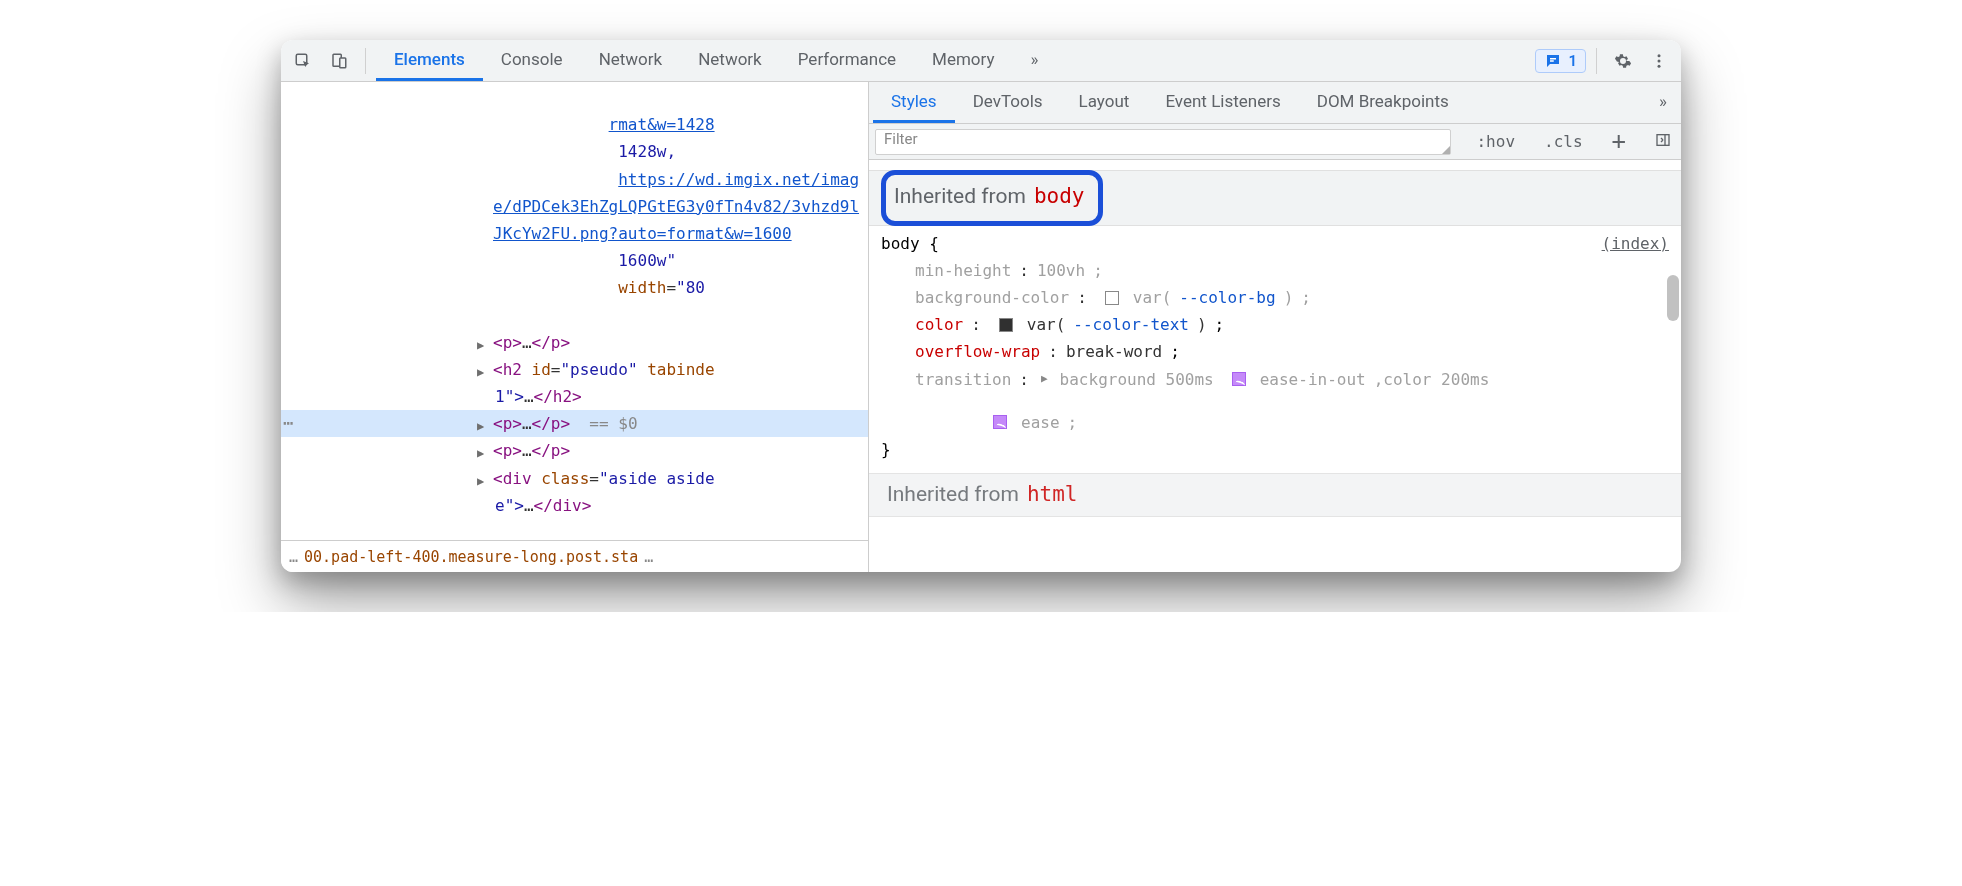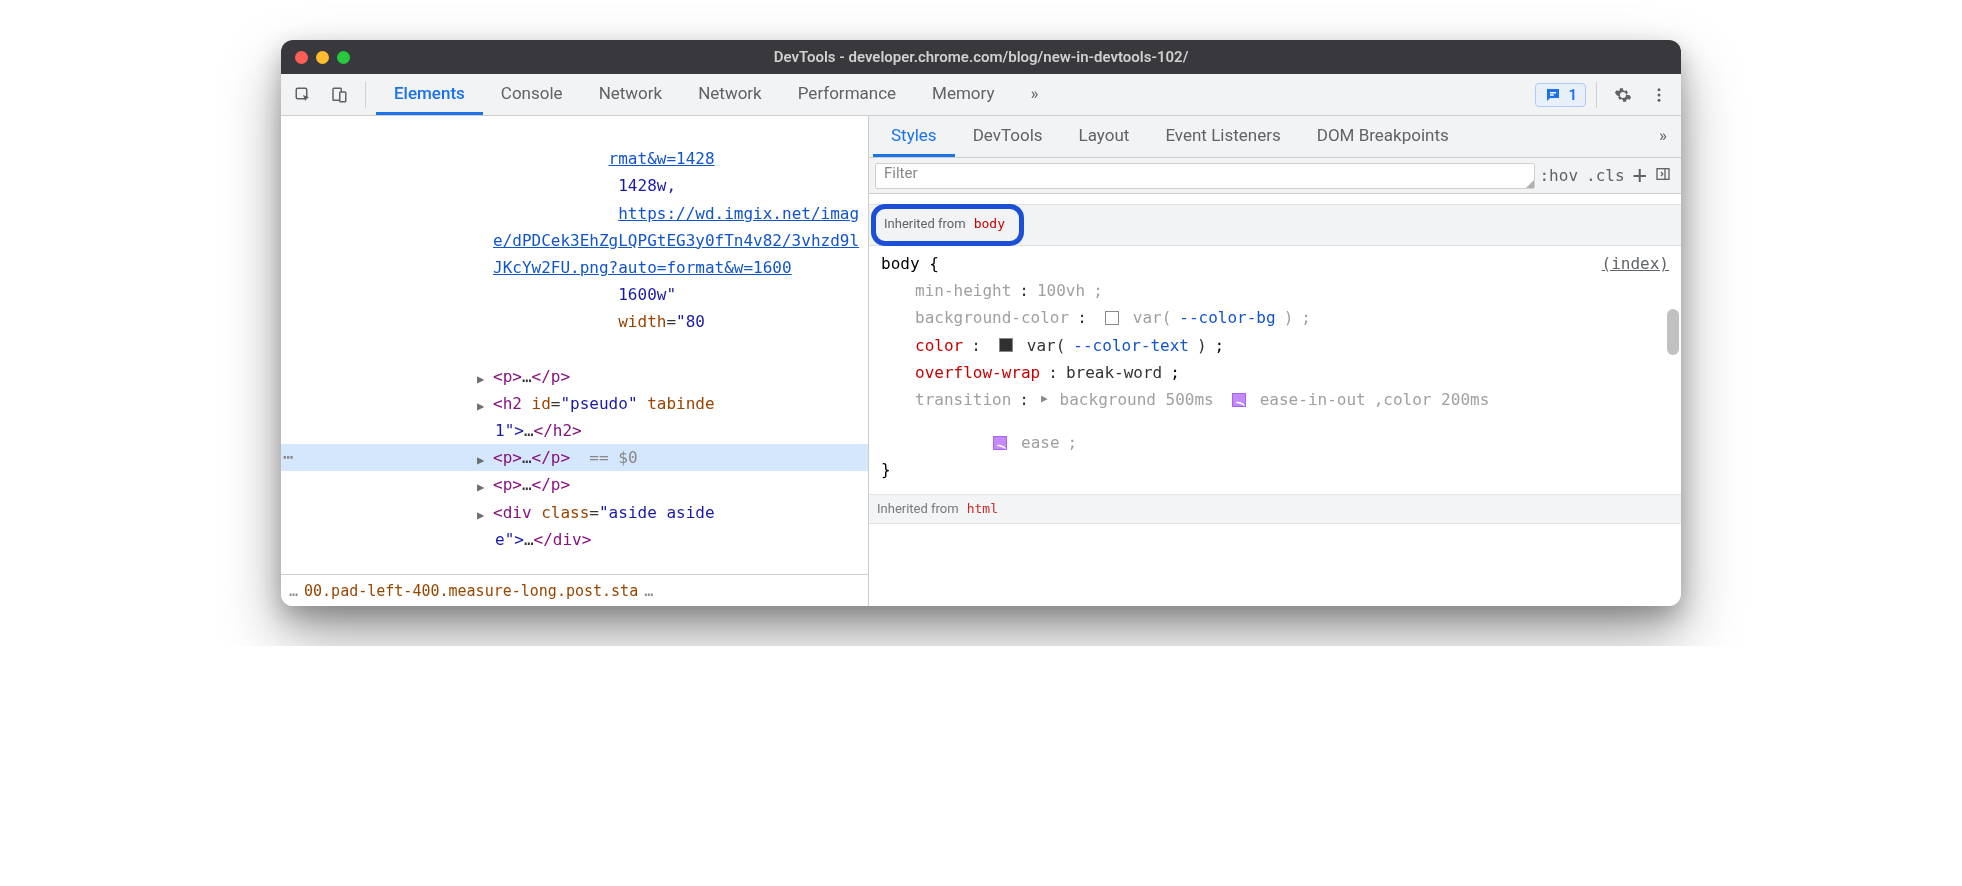--- a/index.html
+++ b/index.html
@@ -113,36 +113,36 @@
     display:flex;align-items:center;height:42px;background:var(--toolbar-bg);
     border-bottom:1px solid var(--border);padding:0 4px;gap:0;
   }
   .sub-tab {
     padding:0 18px;height:100%;display:flex;align-items:center;font-size:17px;
     color:#5f6368;cursor:pointer;border-bottom:3px solid transparent;
   }
   .sub-tab.active{color:#1a73e8;border-bottom-color:#1a73e8;}
   
   .filter-row {
-    display:flex;align-items:center;height:36px;gap:0;padding:0 6px;
+    display:flex;align-items:center;height:36px;gap:21px;padding:0 6px;
     background:var(--toolbar-bg);border-bottom:1px solid var(--border);
     font-family:var(--mono);font-size:16px;color:#5f6368;
   }
   .filter-input {
     flex:1;height:26px;border:1px solid #d0d0d0;background:#fff;border-radius:2px;
     padding:0 8px;font-family:var(--sans);font-size:15px;color:#333;position:relative;
   }
   .filter-input::after{content:"";position:absolute;right:0;bottom:0;width:0;height:0;
     border-left:8px solid transparent;border-bottom:8px solid #b0b0b0;}
   .filter-btn{cursor:pointer;padding:2px 4px;}
   
   .styles-body { flex:1; overflow:auto; font-family:var(--mono); font-size:16px; line-height:1.7; position:relative;}
   .inherit-bar {
     background:#f1f3f4;border-top:1px solid #e0e0e0;border-bottom:1px solid #e0e0e0;
-    padding:3px 8px;color:#5f6368;font-family:var(--sans);font-size:13px;
+    padding:3px 18px;color:#5f6368;font-family:var(--sans);font-size:21px;
     display:flex;align-items:center;gap:8px;
   }
   .inherit-bar .sel{font-family:var(--mono);color:#c80000;}
   .highlight-ring{
     border:5px solid #1b4fd8;border-radius:14px;padding:4px 14px 6px 8px;
     display:inline-flex;align-items:center;gap:8px;margin:-4px -6px;
     background:#f1f3f4;
   }
   .rule { padding:4px 12px 4px 12px; }
   .rule-head { display:flex; justify-content:space-between; align-items:flex-end;}
@@ -157,28 +157,20 @@
     border-top:2px solid #fff;border-radius:50% 50% 0 0;transform:rotate(20deg);}
   .dim{color:#a0a0a0;}
   .expand-tri{color:#888;font-size:11px;padding:0 4px;}
   .scroll-thumb{position:absolute;right:2px;top:115px;width:12px;height:46px;background:#c1c1c1;border-radius:6px;}
 </style>
 </head>
 <body>
 
 <div class="window">
 
-  <div class="titlebar">
-    <div class="traffic">
-      <div class="dot red"></div>
-      <div class="dot yel"></div>
-      <div class="dot grn"></div>
-    </div>
-    <div class="title">DevTools - developer.chrome.com/blog/new-in-devtools-102/</div>
-  </div>
 
   <div class="main-toolbar">
     <div class="icon-btn">
       <svg viewBox="0 0 24 24" fill="none" stroke="currentColor" stroke-width="2">
         <rect x="3" y="3" width="14" height="14" rx="2"></rect>
           <path d="M12 12 l8 3 -3 2 -2 3 z" fill="currentColor" stroke="none"></path>
       </svg>
     </div>
     <div class="icon-btn">
       <svg viewBox="0 0 24 24" fill="none" stroke="currentColor" stroke-width="2">

